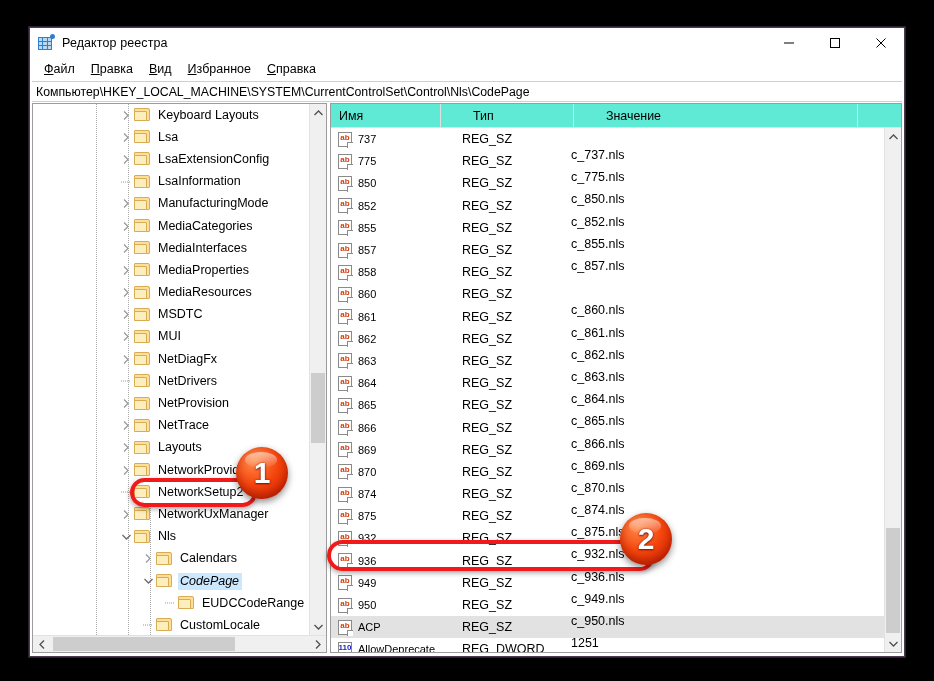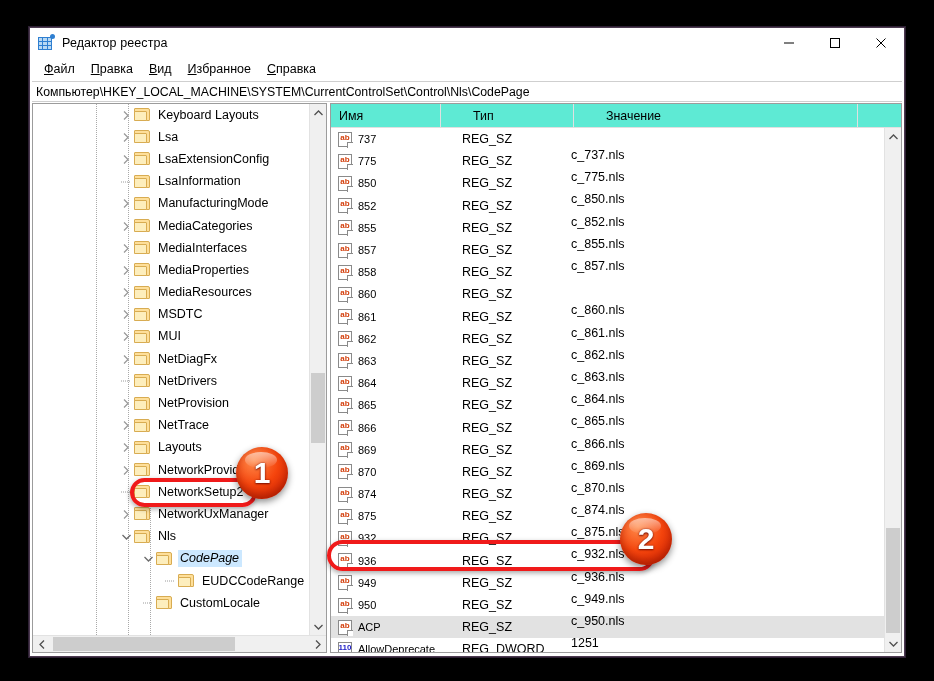--- a/index.html
+++ b/index.html
@@ -670,20 +670,32 @@
                   <svg width="9" height="6" viewBox="0 0 9 6">
                     <path d="M0.5 1 L4.5 5 L8.5 1" fill="none" stroke="#6b6b6b" stroke-width="1.3"></path>
                   </svg>
                 </div>
                 <div class="folder">
                   <div class="back"></div>
                   <div class="front"></div>
                 </div>
                 <div class="rowlabel">Nls</div>
               </div>
+              <div class="row" style="padding-left: 107px;">
+                <div class="chev">
+                  <svg width="6" height="9" viewBox="0 0 6 9">
+                    <path d="M1 0.5 L5 4.5 L1 8.5" fill="none" stroke="#9a9a9a" stroke-width="1.3"></path>
+                  </svg>
+                </div>
+                <div class="folder">
+                  <div class="back"></div>
+                  <div class="front"></div>
+                </div>
+                <div class="rowlabel">Calendars</div>
+              </div>
               <div class="row selected" style="padding-left: 107px;">
                 <div class="chev">
                   <svg width="9" height="6" viewBox="0 0 9 6">
                     <path d="M0.5 1 L4.5 5 L8.5 1" fill="none" stroke="#6b6b6b" stroke-width="1.3"></path>
                   </svg>
                 </div>
                 <div class="folder">
                   <div class="back"></div>
                   <div class="front"></div>
                 </div>

